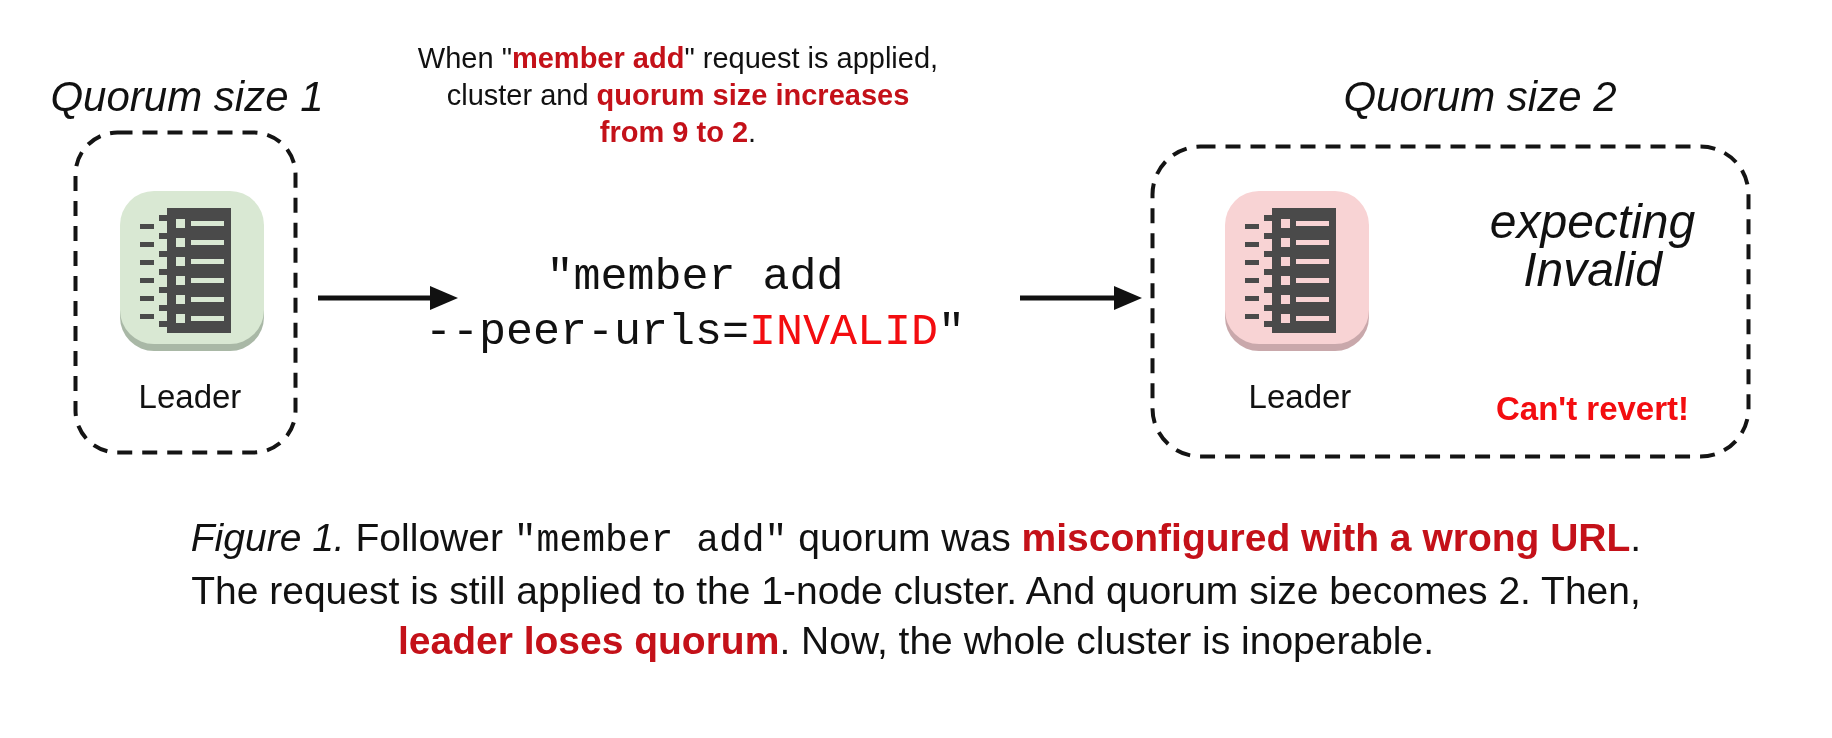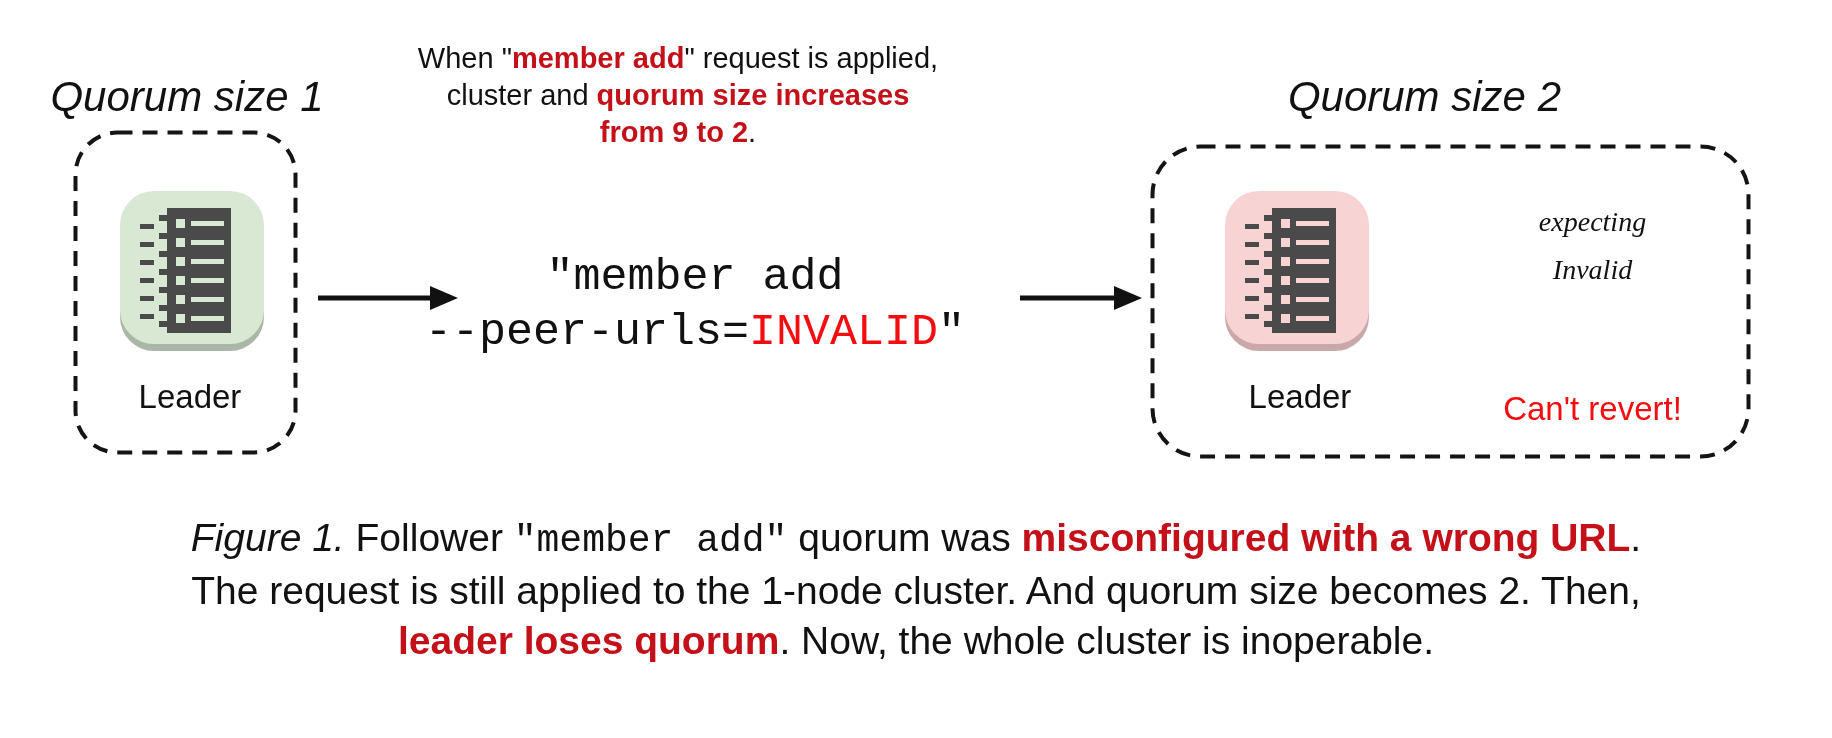--- a/index.html
+++ b/index.html
@@ -17,22 +17,22 @@
   .abs{position:absolute;}
   .ctr{text-align:center;}
   .title{font-size:42px; line-height:50px; white-space:nowrap;font-style:italic;}
   .node-label{font-size:33px; line-height:50px;}
   .annotation{font-size:29px; line-height:37px; font-weight:400;}
   .annotation .b{font-weight:700;}
   .crimson{color:var(--crimson); font-weight:700;}
   .bright{color:var(--bright-red);}
   .mono{font-family:"Liberation Mono", monospace;}
   .command{font-family:"Liberation Mono", monospace; font-size:45px; line-height:55px; white-space:nowrap;}
-  .note{font-style:italic; font-size:28px; line-height:48px;font-family:Liberation Serif, serif;}
-  .warning{font-size:33px; font-weight:400; color:var(--bright-red); white-space:nowrap;}
+  .note{font-style:italic; font-size:48px; line-height:48px;}
+  .warning{font-size:33px; font-weight:700; color:var(--bright-red); white-space:nowrap;}
   .caption{font-size:39px; line-height:50px; white-space:nowrap;}
   .caption .fig{font-style:italic;}
   .caption .mono{font-size:38px;}
   svg{display:block;}
 </style>
 </head>
 <body>
 
 <div id="stage">
 
@@ -95,21 +95,21 @@
   <div class="abs ctr command" style="left:400px; top:250px; width:590px;">
     <div>"member add</div>
     <div><span>--peer-urls=</span><span class="bright">INVALID</span><span>"</span></div>
   </div>
 
   <svg class="abs" style="left:1020px; top:283px;" width="122" height="30" viewBox="0 0 122 30">
     <line x1="0" y1="15" x2="94" y2="15" stroke="#111" stroke-width="5"></line>
     <polygon points="94,3 122,15 94,27" fill="#111"></polygon>
   </svg>
 
-  <div class="abs ctr title" style="left:1261px; top:72px; width:300px;text-align:right;">Quorum size 2</div>
+  <div class="abs ctr title" style="left:1330px; top:72px; width:300px;">Quorum size 2</div>
 
   <svg class="abs" style="left:1150px; top:144px;" width="601" height="315" viewBox="0 0 601 315">
     <rect x="2.5" y="2.5" width="596" height="310" rx="48" fill="none" stroke="#141414" stroke-width="4" stroke-dasharray="15 10"></rect>
   </svg>
 
   <div class="abs node-icon pink" style="left:1222px; top:188px; --node-bg:var(--pink-node-bg); --node-rim:var(--pink-node-rim);">
     <svg width="150" height="165" viewBox="0 0 150 165">
       <rect x="3" y="14" width="144" height="149" rx="34" fill="var(--node-rim)"></rect>
       <rect x="3" y="3" width="144" height="153" rx="34" fill="var(--node-bg)"></rect>
       <g fill="var(--node-glyph)">

